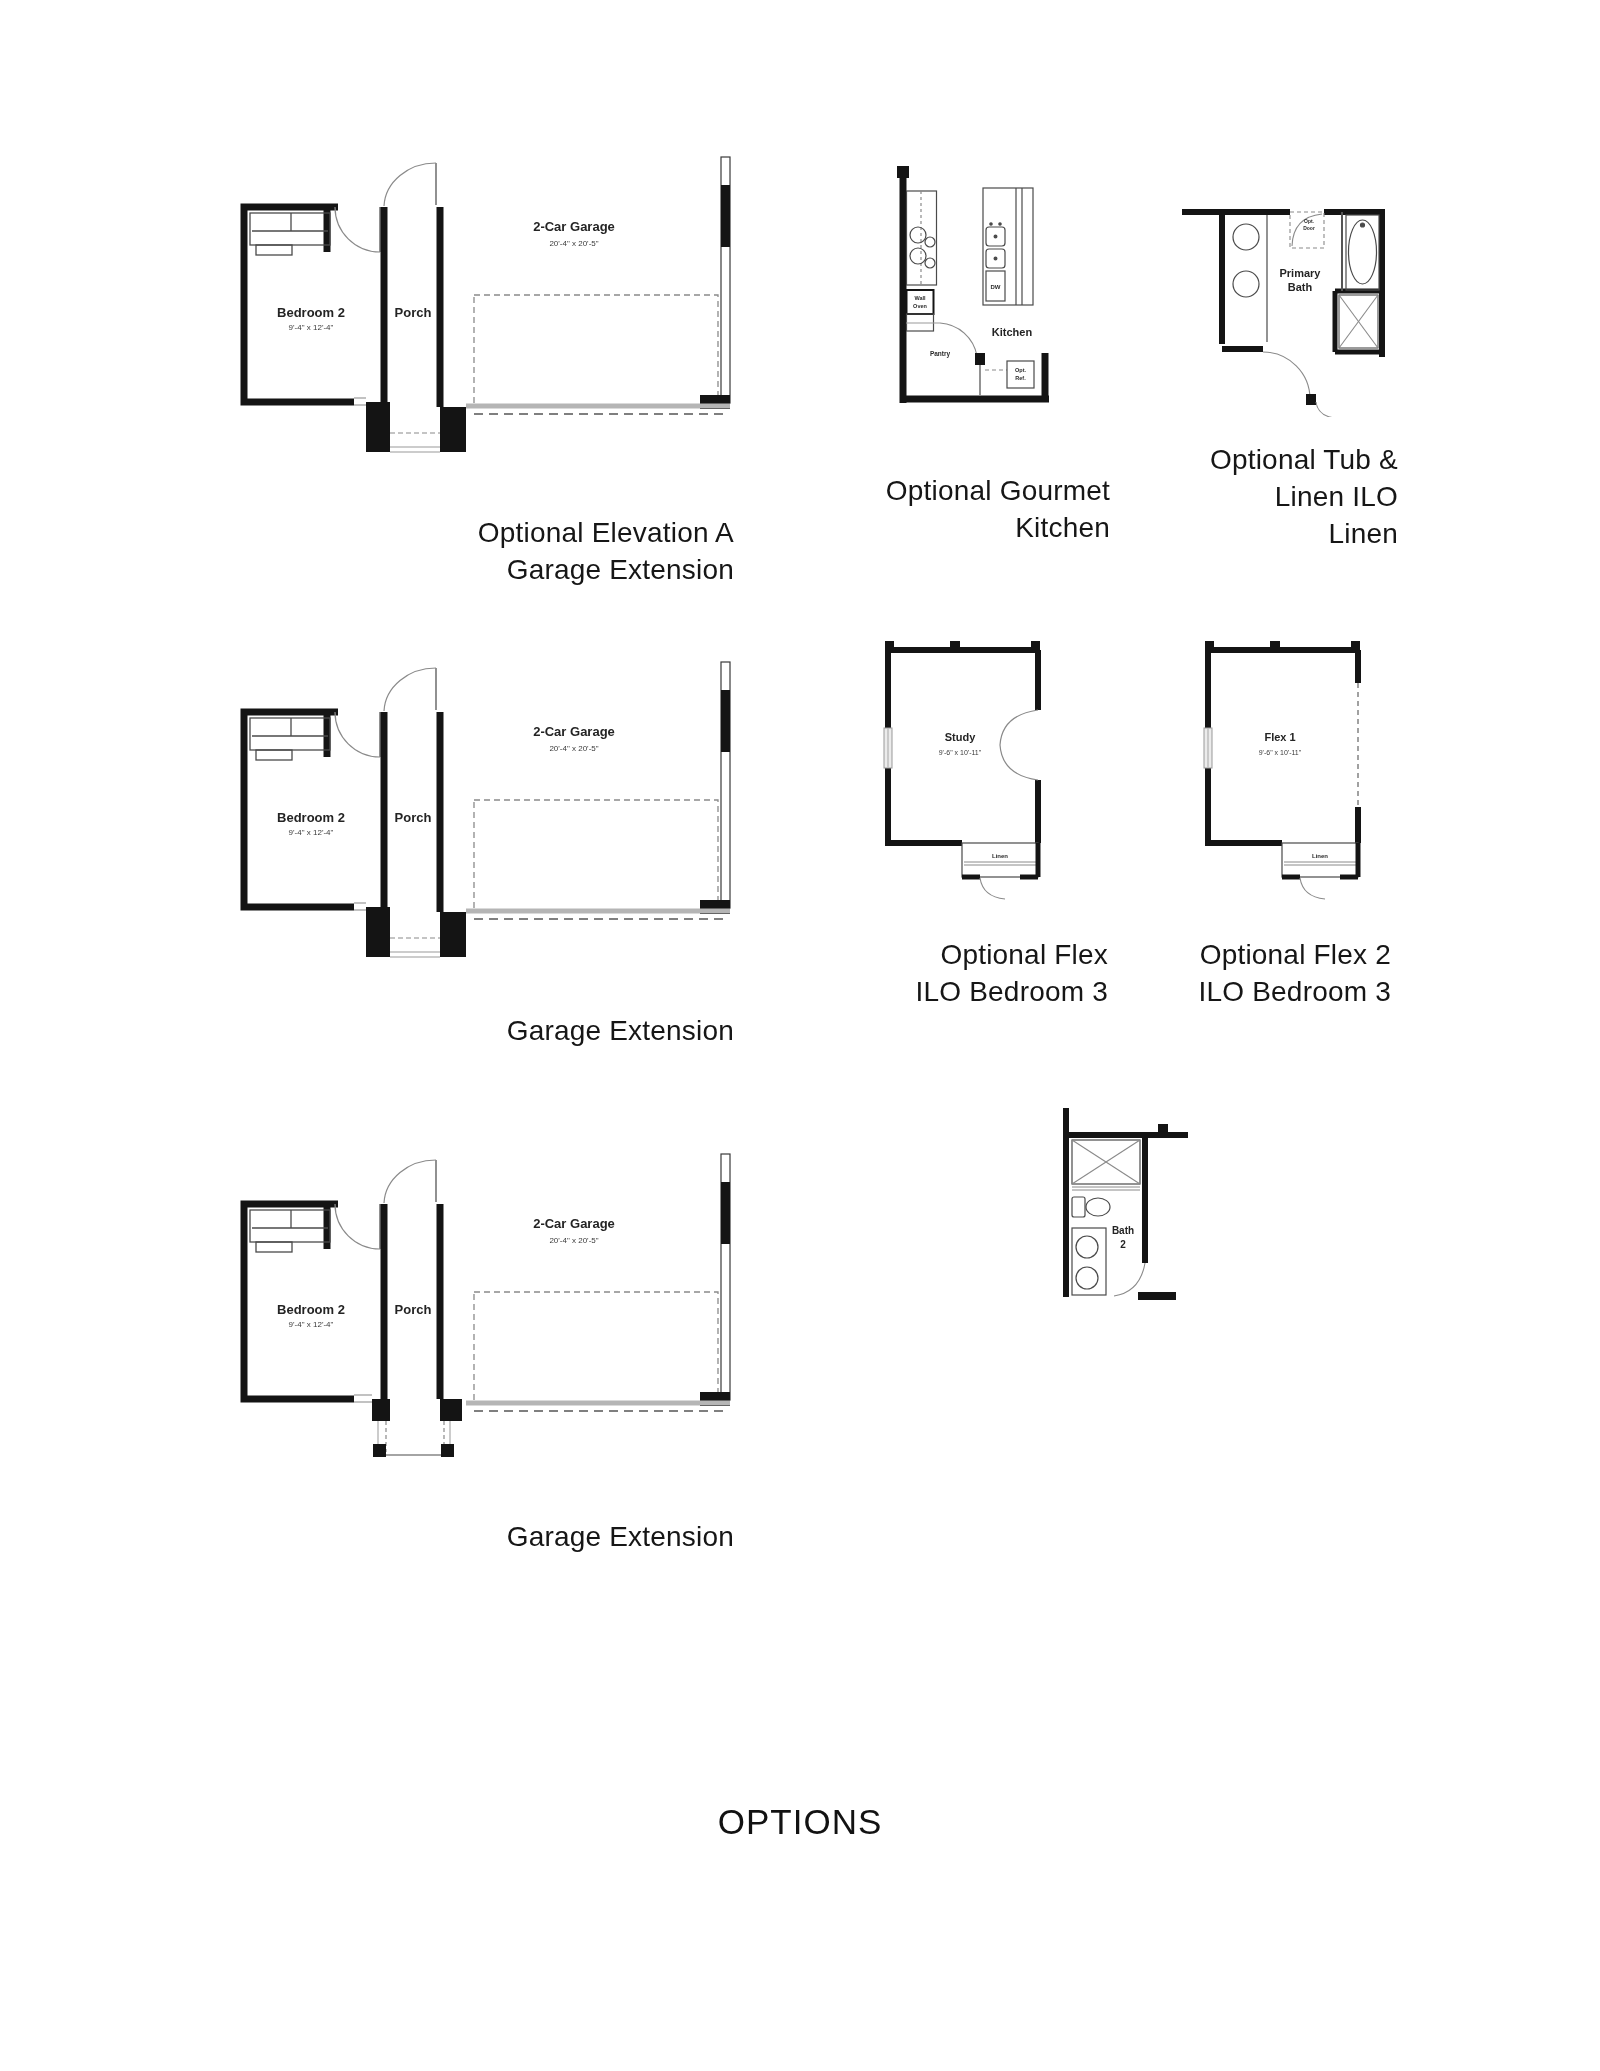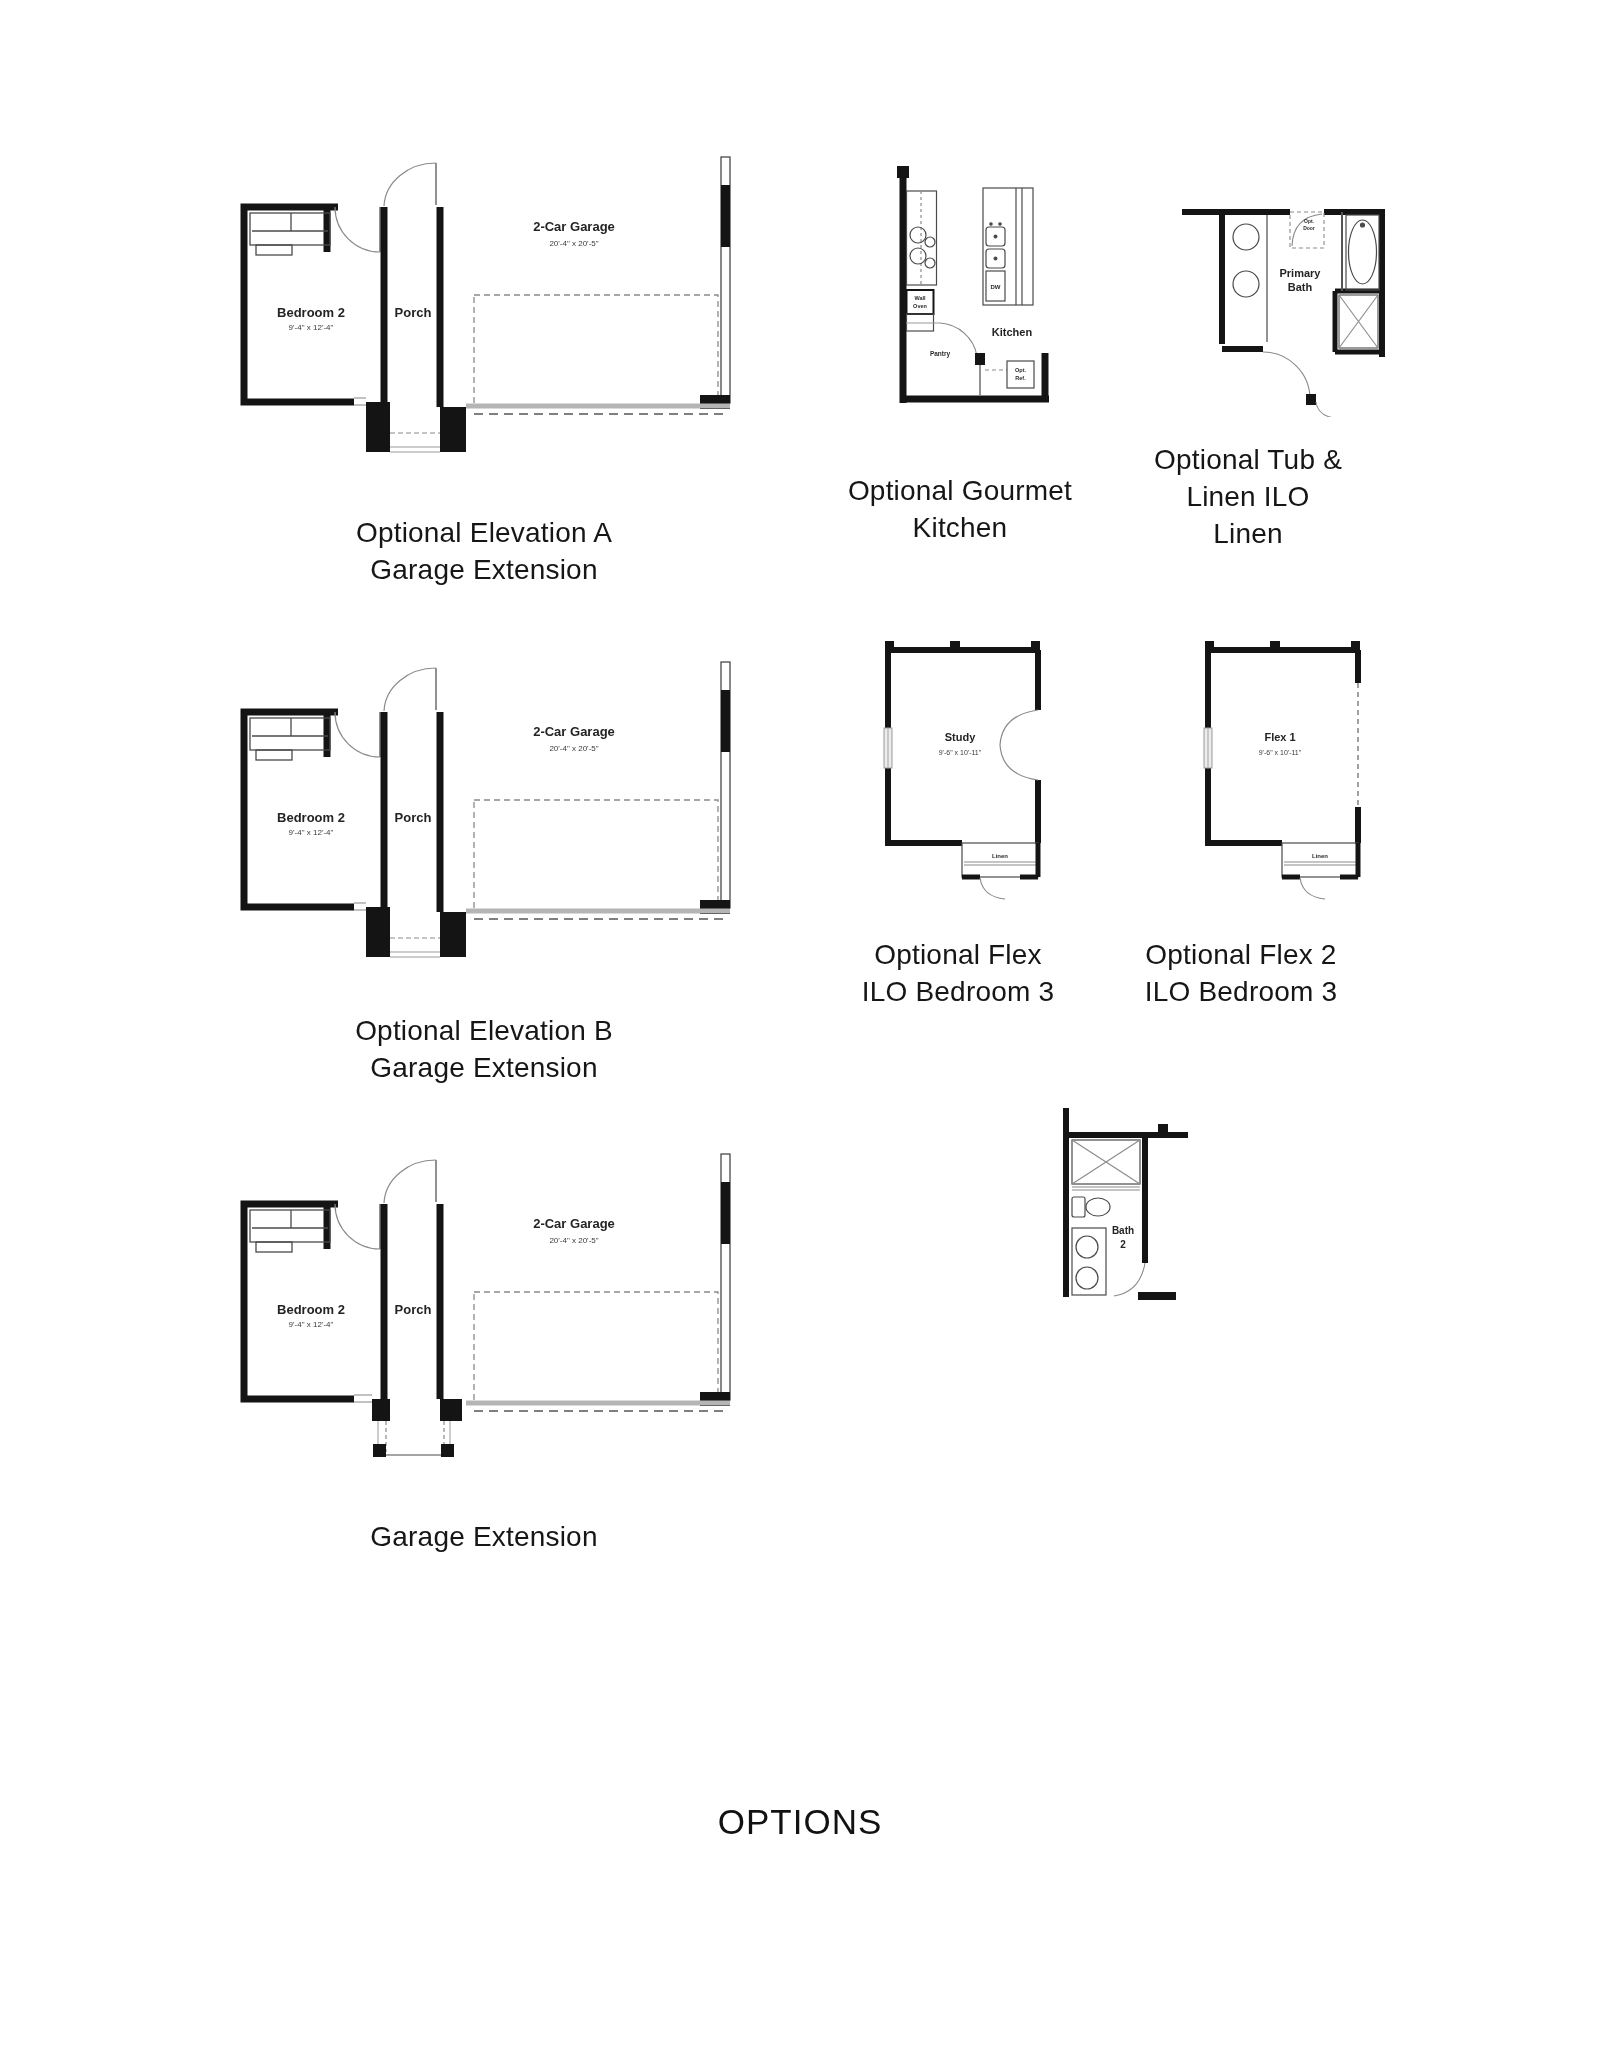--- a/index.html
+++ b/index.html
@@ -13,21 +13,21 @@
   }
   .fig{position:absolute;}
   .caption{
     position:absolute;
     text-align:center;
     font-size:28px;
     line-height:37px;
     color:#161616;
     letter-spacing:0.2px;
   }
-  .caption div{white-space:nowrap;}
+  .caption div{white-space:nowrap;text-align:right;}
   .sheet-title{
     position:absolute;
     left:0;width:1600px;
     text-align:center;
     font-size:35px;
     letter-spacing:1px;
     color:#121212;
   }
   svg{display:block;}
   svg text{font-family:"Liberation Sans", sans-serif;}
@@ -235,21 +235,20 @@
       <line x1="232" y1="251" x2="496" y2="251" stroke="#b5b5b5" stroke-width="5"></line>
       <line x1="240" y1="259" x2="492" y2="259" stroke="#555" stroke-width="1.3" stroke-dasharray="9 6"></line>
     </g>
     <text class="room-label" x="77" y="162" font-size="13" text-anchor="middle">Bedroom 2</text>
     <text class="dim-label" x="77" y="175" font-size="8" text-anchor="middle">9'-4" x 12'-4"</text>
     <text class="room-label" x="179" y="162" font-size="13" text-anchor="middle">Porch</text>
     <text class="room-label" x="340" y="76" font-size="13" text-anchor="middle">2-Car Garage</text>
     <text class="dim-label" x="340" y="91" font-size="8" text-anchor="middle">20'-4" x 20'-5"</text>
   </svg>
   <div class="caption" style="left:234px;top:1012px;width:500px">
-    <div>Optional Elevation B</div>
     <div>Garage Extension</div>
   </div>
 
   <svg class="fig" style="left:850px;top:610px" width="230" height="290" viewBox="0 0 230 290">
     <g stroke="#141414" stroke-width="6" fill="none">
       <path d="M 38,40 H 188"></path>
       <path d="M 38,40 V 118"></path>
       <path d="M 38,158 V 233 H 112"></path>
       <path d="M 188,40 V 100"></path>
       <path d="M 188,170 V 233"></path>

